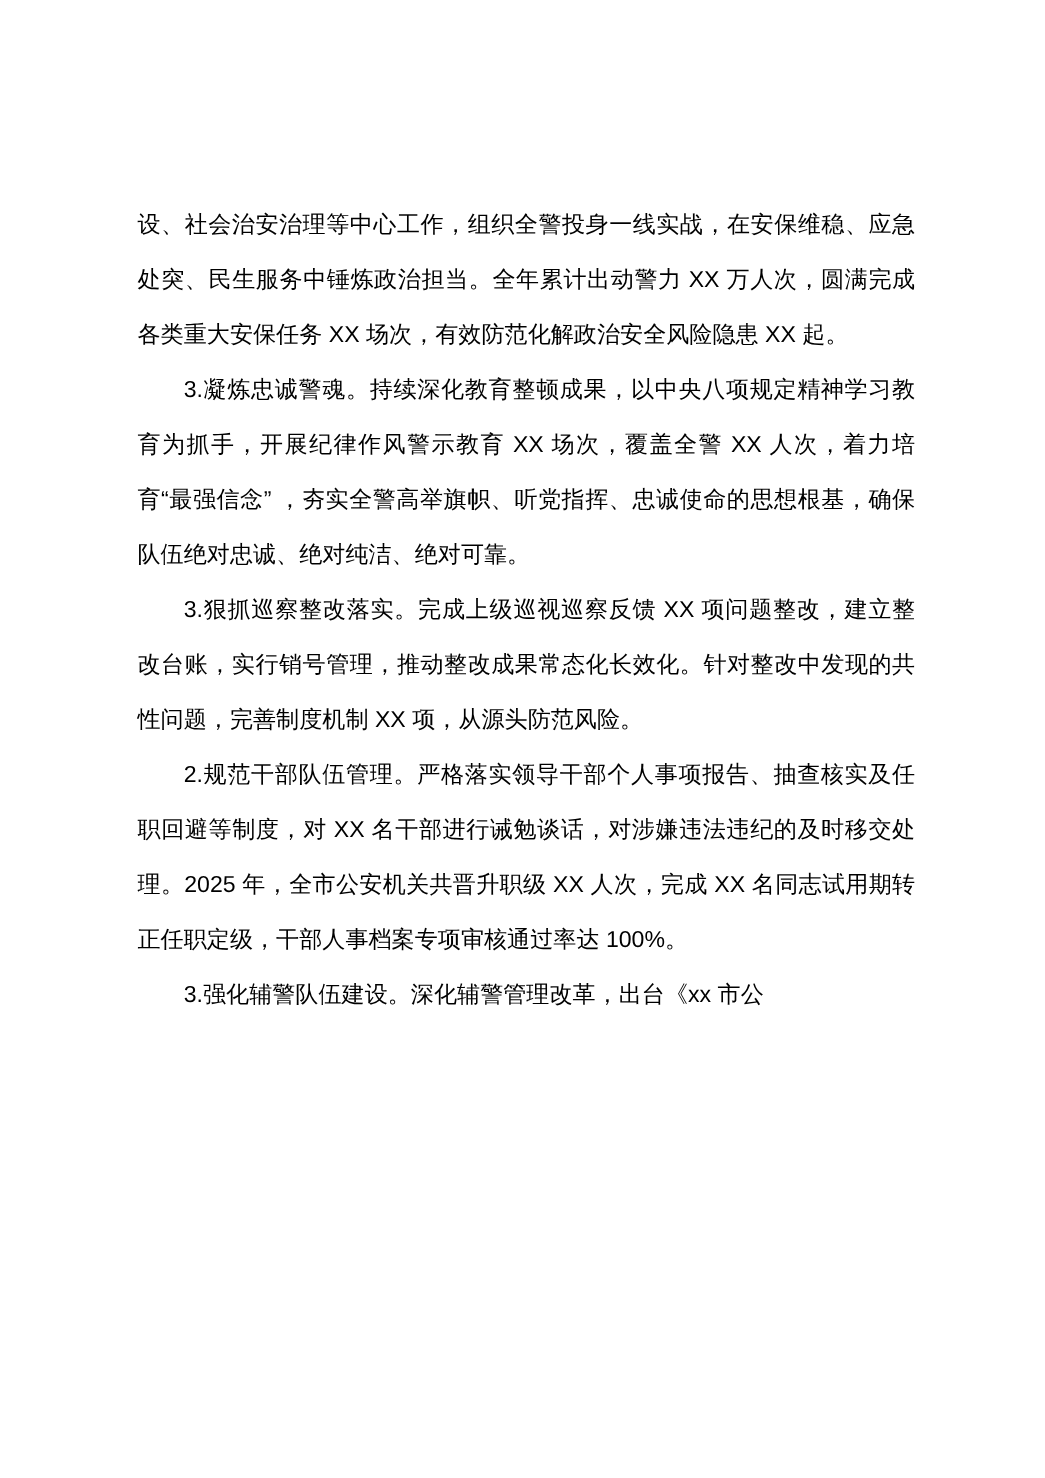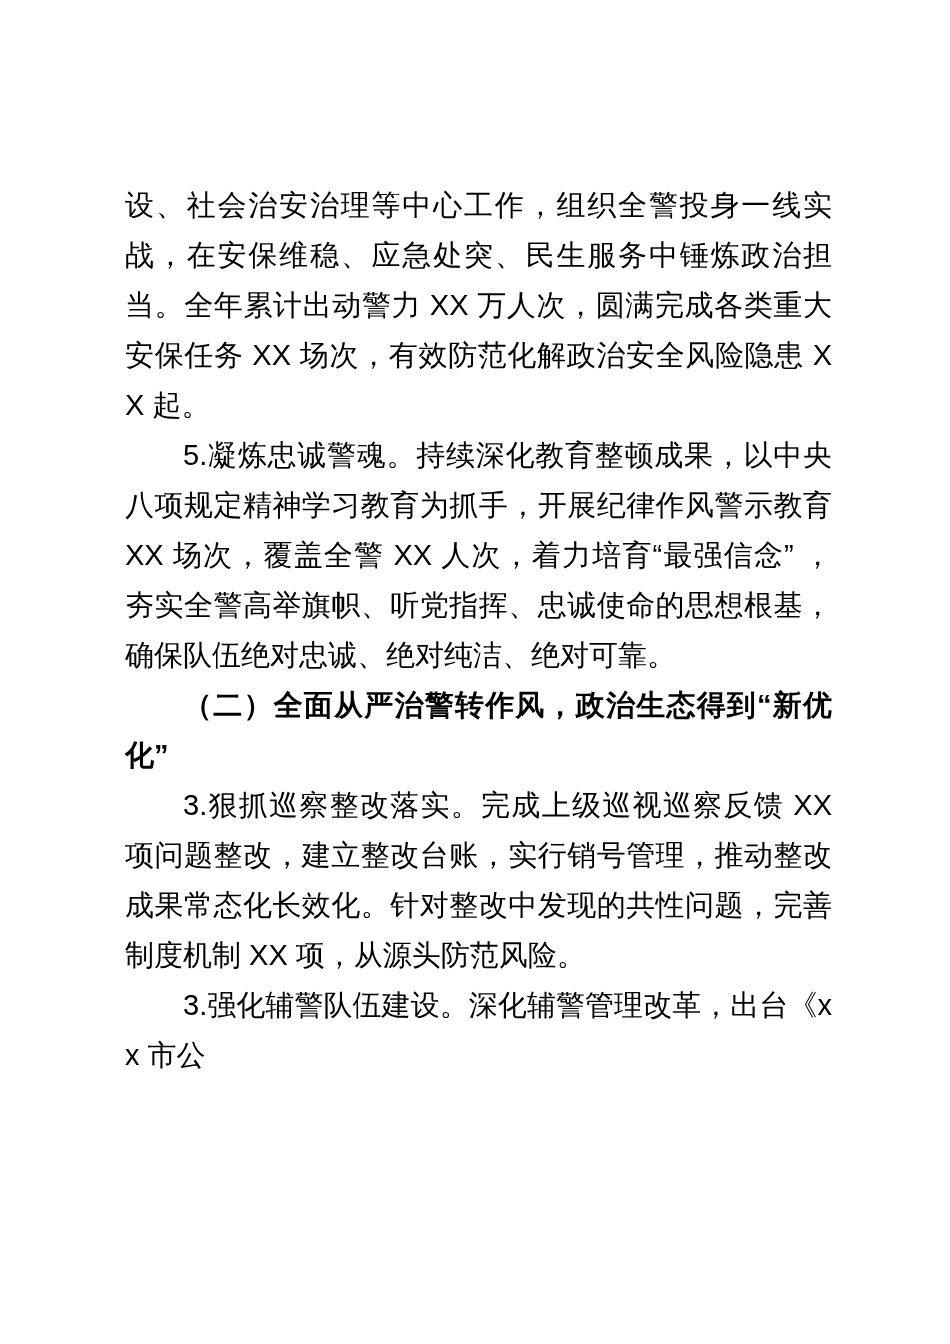--- a/index.html
+++ b/index.html
@@ -18,21 +18,21 @@
   }
   .doc-content {
     position: absolute;
     left: 125px;
     top: 180px;
     width: 707px;
   }
   .para {
     margin: 0;
     padding: 0;
-    font-size: 29px;
+    font-size: 21px;
     line-height: 50px;
     text-align: justify;
     letter-spacing: 0px;
     word-break: break-all;
     color: #000000;
   }
   .para.indent {
     text-indent: 2em;
   }
   .para.continuation {
@@ -51,23 +51,23 @@
   }
 </style>
 </head>
 <body>
 
 <div class="page">
   <div class="doc-content">
 
     <p class="para continuation">设、社会治安治理等中心工作，组织全警投身一线实战，在安保维稳、应急处突、民生服务中锤炼政治担当。全年累计出动警力 XX 万人次，圆满完成各类重大安保任务 XX 场次，有效防范化解政治安全风险隐患 XX 起。</p>
 
-    <p class="para indent">5.凝炼忠诚警魂。持续深化教育整顿成果，以中央八项规定精神学习教育为抓手，开展纪律作风警示教育 XX 场次，覆盖全警 XX 人次，着力培育“最强信念” ，夯实全警高举旗帜、听党指挥、忠诚使命的思想根基，确保队伍绝对忠诚、绝对纯洁、绝对可靠。</p>
+    <p class="para indent">3.凝炼忠诚警魂。持续深化教育整顿成果，以中央八项规定精神学习教育为抓手，开展纪律作风警示教育 XX 场次，覆盖全警 XX 人次，着力培育“最强信念” ，夯实全警高举旗帜、听党指挥、忠诚使命的思想根基，确保队伍绝对忠诚、绝对纯洁、绝对可靠。</p>
 
-    <h3 class="section-heading">（二）全面从严治警转作风，政治生态得到“新优化”</h3>
 
     <p class="para indent">3.狠抓巡察整改落实。完成上级巡视巡察反馈 XX 项问题整改，建立整改台账，实行销号管理，推动整改成果常态化长效化。针对整改中发现的共性问题，完善制度机制 XX 项，从源头防范风险。</p>
 
+    <p class="para indent">2.规范干部队伍管理。严格落实领导干部个人事项报告、抽查核实及任职回避等制度，对 XX 名干部进行诫勉谈话，对涉嫌违法违纪的及时移交处理。2025 年，全市公安机关共晋升职级 XX 人次，完成 XX 名同志试用期转正任职定级，干部人事档案专项审核通过率达 100%。</p>
 
     <p class="para indent">3.强化辅警队伍建设。深化辅警管理改革，出台《xx 市公</p>
 
   </div>
 </div>
 
 </body></html>

